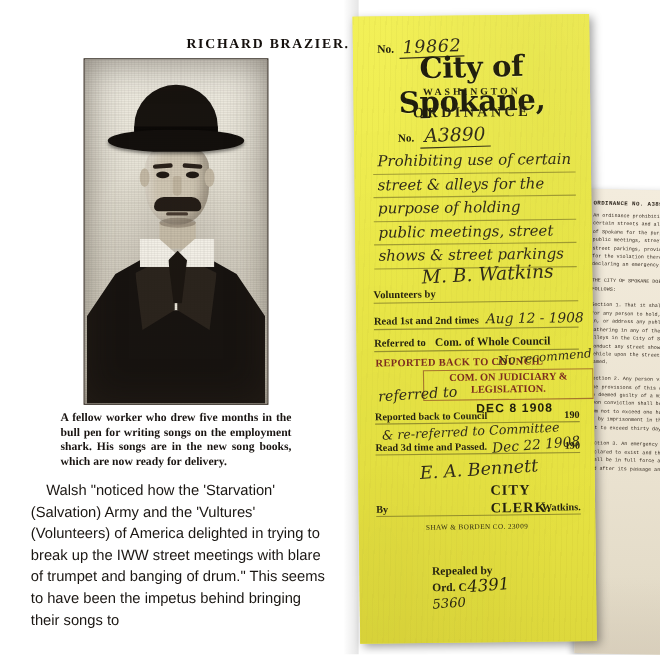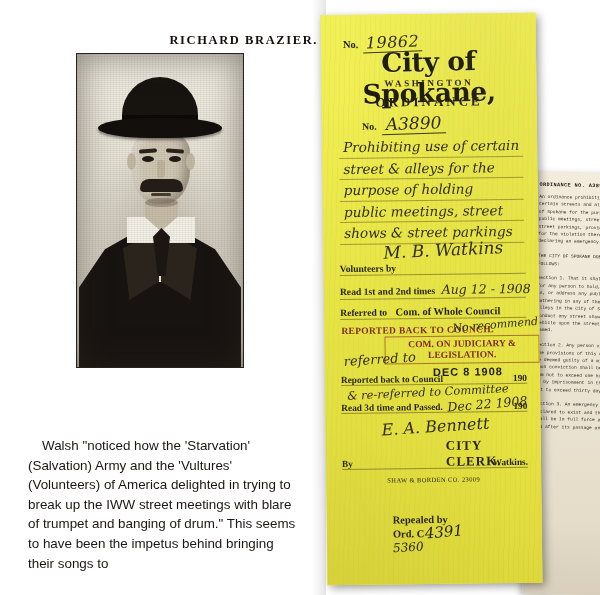--- a/index.html
+++ b/index.html
@@ -426,20 +426,21 @@
     <div id="moustache"></div>
     <div id="mouth"></div>
     <div id="chin-shadow"></div>
     <div id="hat-crown"></div>
     <div id="hat-band"></div>
     <div id="hat-brim"></div>
     <div id="portrait-grain"></div>
     <div id="portrait-vignette"></div>
   </div>
 
+  <div id="photo-caption">A fellow worker who drew five months in the bull pen for writing songs on the employment shark.  His songs are in the new song books, which are now ready for delivery.</div>
 
   <div id="body-text">Walsh "noticed how the 'Starvation' (Salvation) Army and the 'Vultures' (Volunteers) of America delighted in trying to break up the IWW street meetings with blare of trumpet and banging of drum." This seems to have been the impetus behind bringing their songs to</div>
 </div>
 
 <div id="gutter-shadow"></div>
 
 <div id="typed-sheet">
   <div id="typed-heading">ORDINANCE NO. A3890</div>
   <div id="typed-lines">An ordinance prohibiting the use of certain streets and alleys in the City of Spokane for the purpose of holding public meetings, street shows, or street parkings, providing a penalty for the violation thereof, and declaring an emergency.
 

